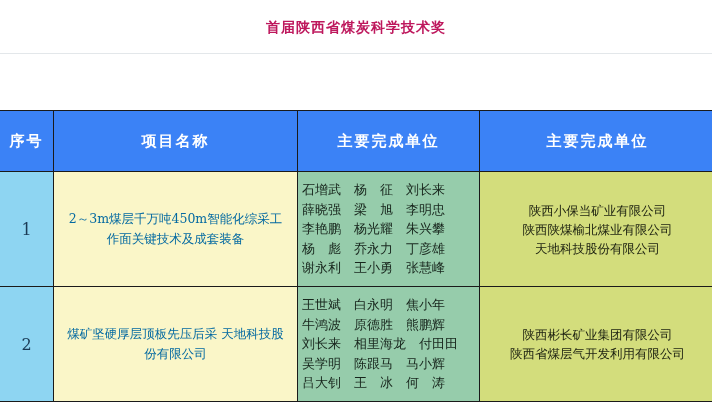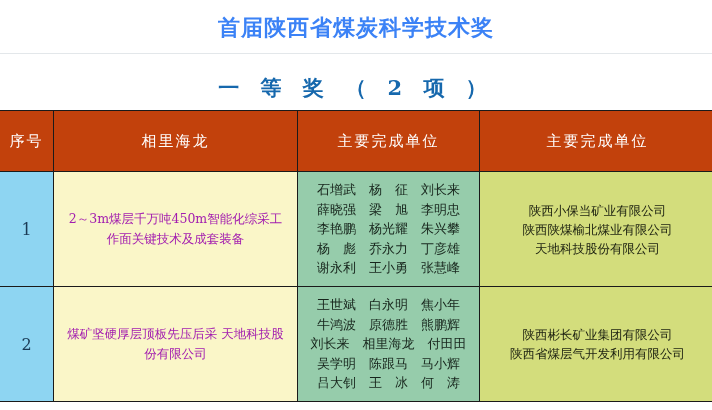--- a/index.html
+++ b/index.html
@@ -20,23 +20,23 @@
     background: #ffffff;
   }
   
   .title-block {
     width: 712px;
     box-sizing: border-box;
     padding-top: 10px;
     text-align: center;
   }
   .main-title {
-    font-size: 22px;
+    font-size: 14px;
     font-weight: bold;
-    color: #3b82f6;
+    color: #be185d;
     letter-spacing: 1px;
     line-height: 34px;
     font-family: "DejaVu Serif", "Liberation Serif", serif;
   }
   .title-rule {
     height: 1px;
     background: #e3e7ea;
     margin-top: 9px;
     width: 712px;
   }
@@ -58,24 +58,24 @@
     border-collapse: collapse;
     table-layout: fixed;
   }
   .award-table td, .award-table th {
     border: 1px solid #1a1a1a;
     padding: 0;
     vertical-align: middle;
     font-family: "DejaVu Serif", "Liberation Serif", serif;
   }
   thead th {
-    background: #c2410c;
+    background: #3b82f6;
     color: #ffffff;
     font-size: 15px;
-    font-weight: normal;
+    font-weight: bold;
     height: 60px;
     letter-spacing: 2px;
     border-color: #0b62ac;
     border-left-color: #0a4f8a;
     border-right-color: #0a4f8a;
     border-top: none;
     border-bottom: 1px solid #123f66;
   }
   thead th.col-no { border-left: none; }
   thead th.col-unit { border-right: none; }
@@ -87,32 +87,31 @@
 
   td.cell-no {
     background: #8ed5f2;
     color: #1a3a55;
     font-size: 16px;
     text-align: center;
     border-left: none;
   }
   td.cell-name {
     background: #faf6c8;
-    color: #a21caf;
+    color: #0369a1;
     font-size: 12.5px;
     line-height: 20px;
     text-align: center;
     padding: 4px 10px;
   }
   td.cell-staff {
     background: #96ccab;
     color: #17251c;
     font-size: 13px;
     line-height: 19.5px;
-    text-align: center;
     padding: 6px 4px;
     white-space: pre-line;
     font-family: "DejaVu Sans", "Liberation Sans", sans-serif;
   }
   td.cell-unit {
     background: #d3dd7c;
     color: #1c2010;
     font-size: 12.5px;
     line-height: 19px;
     text-align: center;
@@ -123,28 +122,27 @@
   tbody tr { height: 115px; }
 </style>
 </head>
 <body>
 
 <div class="page">
 
   <div class="title-block">
     <div class="main-title">首届陕西省煤炭科学技术奖</div>
     <div class="title-rule"></div>
-    <div class="sub-title">一 等 奖 （ 2 项 ）</div>
   </div>
 
   <table class="award-table">
     <thead>
       <tr>
         <th class="col-no">序号</th>
-        <th class="col-name">相里海龙</th>
+        <th class="col-name">项目名称</th>
         <th class="col-staff">主要完成单位</th>
         <th class="col-unit">主要完成单位</th>
       </tr>
     </thead>
     <tbody>
       <tr>
         <td class="cell-no">1</td>
         <td class="cell-name">2～3m煤层千万吨450m智能化综采工作面关键技术及成套装备</td>
         <td class="cell-staff">石增武　杨　征　刘长来
 薛晓强　梁　旭　李明忠

